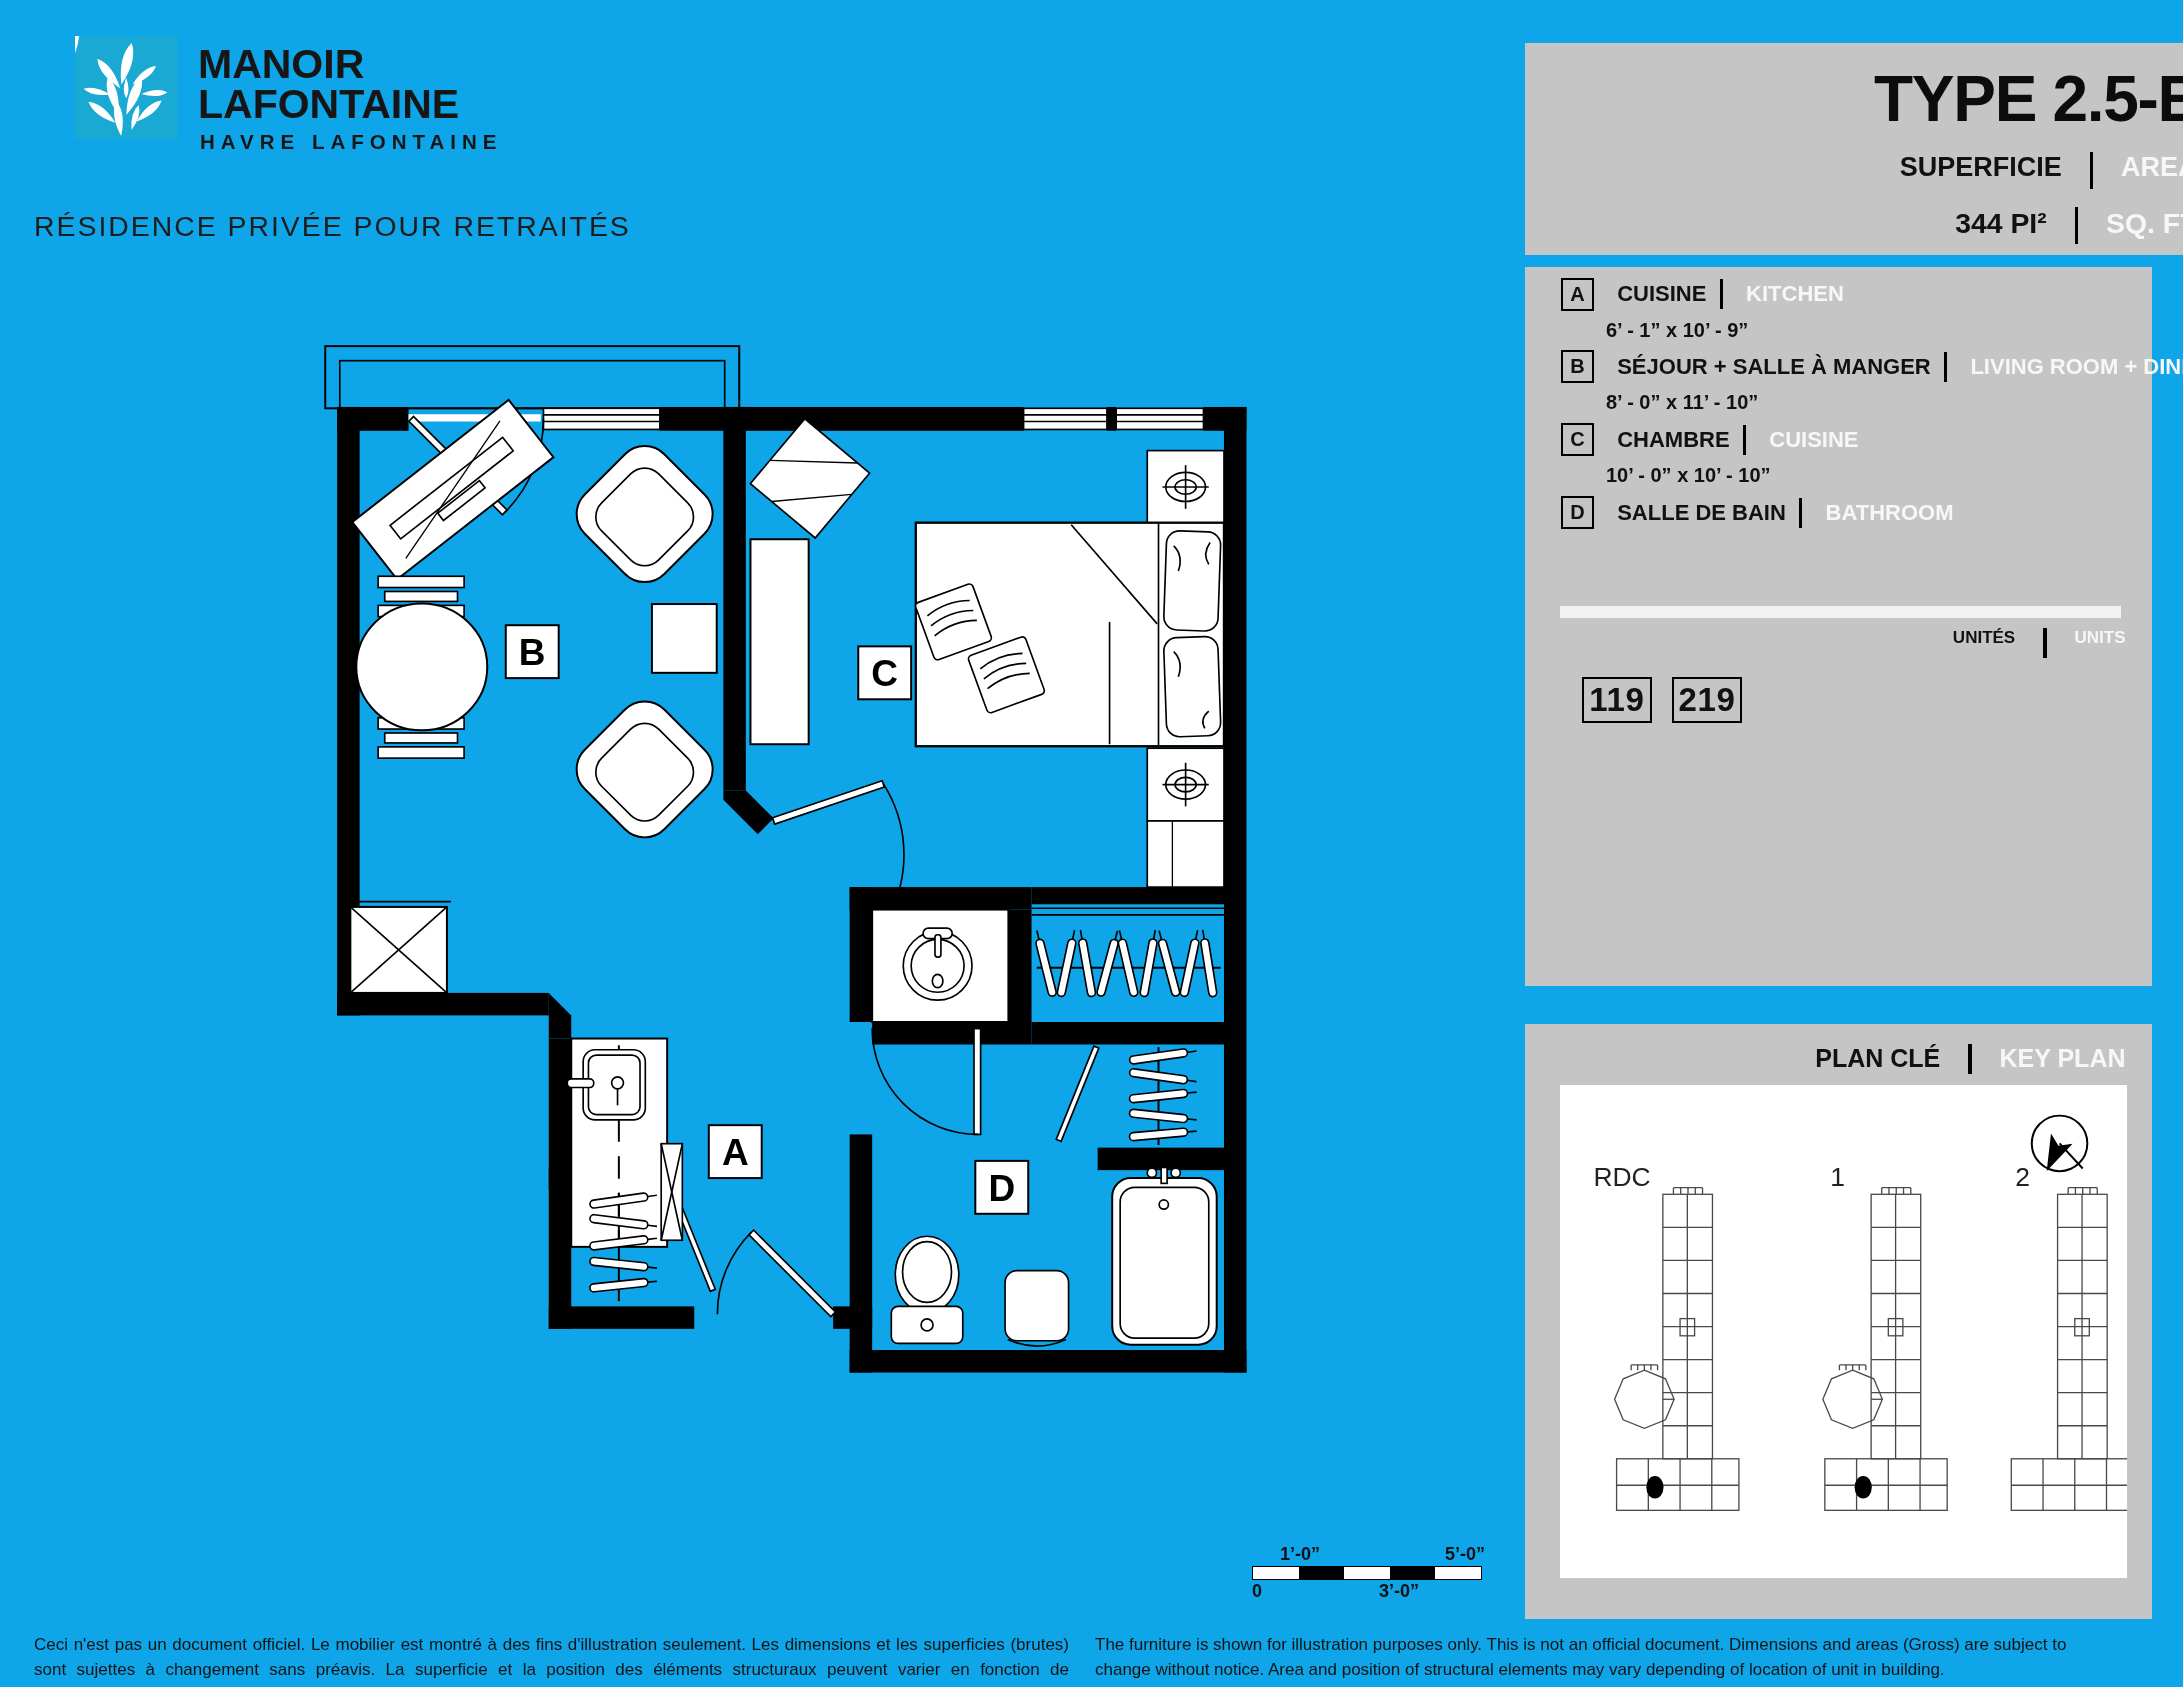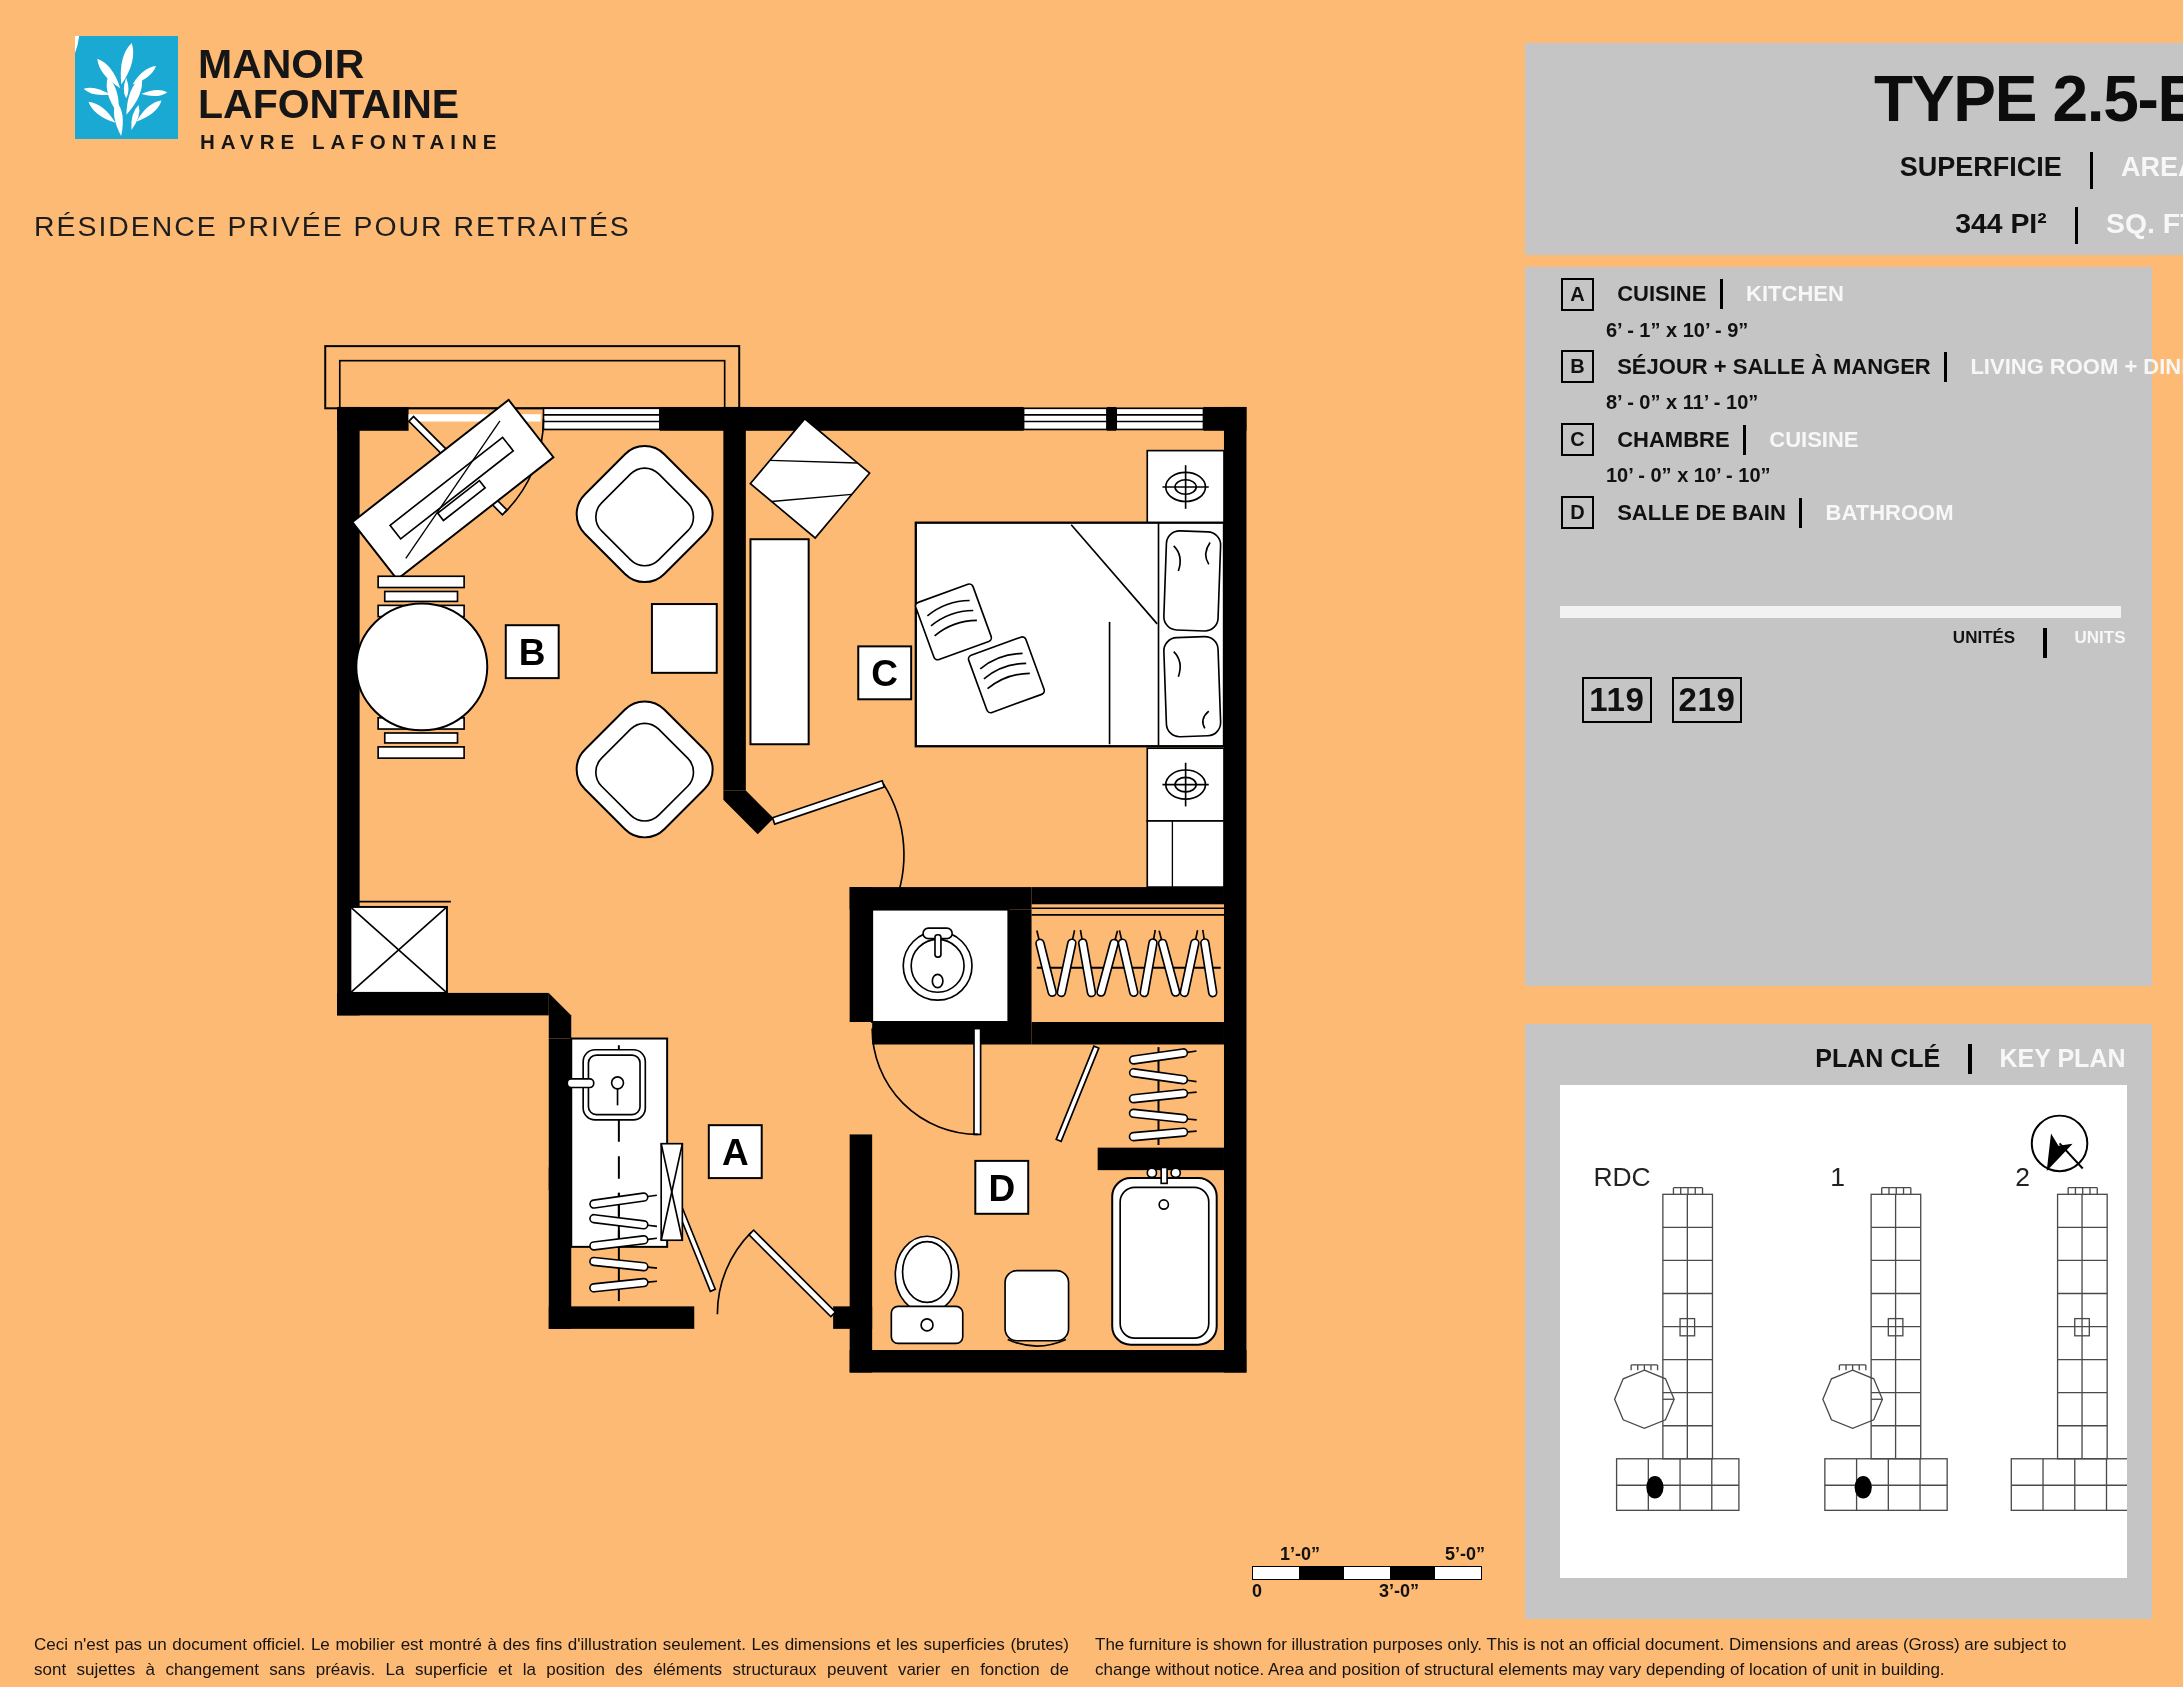--- a/index.html
+++ b/index.html
@@ -1,16 +1,16 @@
 <!DOCTYPE html>
 <html style="font-size:10.6px"><head>
 <meta charset="utf-8">
 <style>
   html,body{margin:0;padding:0;background:#ffffff;}
-  .page{position:relative;width:2183px;height:1687px;background:#fdba74;overflow:hidden;
+  .page{position:relative;width:2183px;height:1687px;background:#0ea5e9;overflow:hidden;
         font-family:"Liberation Sans",sans-serif;color:#111;}
   .abs{position:absolute;}
   
   .logo-box{left:75px;top:36px;width:103px;height:103px;background:#1aa9d2;}
   .brand-text{left:198px;top:44px;line-height:40px;font-weight:bold;font-size:41px;letter-spacing:0px;color:#161616;}
   .brand-sub{left:200px;top:130px;font-size:20.5px;font-weight:bold;letter-spacing:6px;color:#161616;}
   .tagline{left:34px;top:210px;font-size:28.4px;letter-spacing:2px;color:#1d1d1d;}
   
   .panel{background:#c5c5c5;}
   .p1{left:1525px;top:43px;width:699px;height:212px;}

